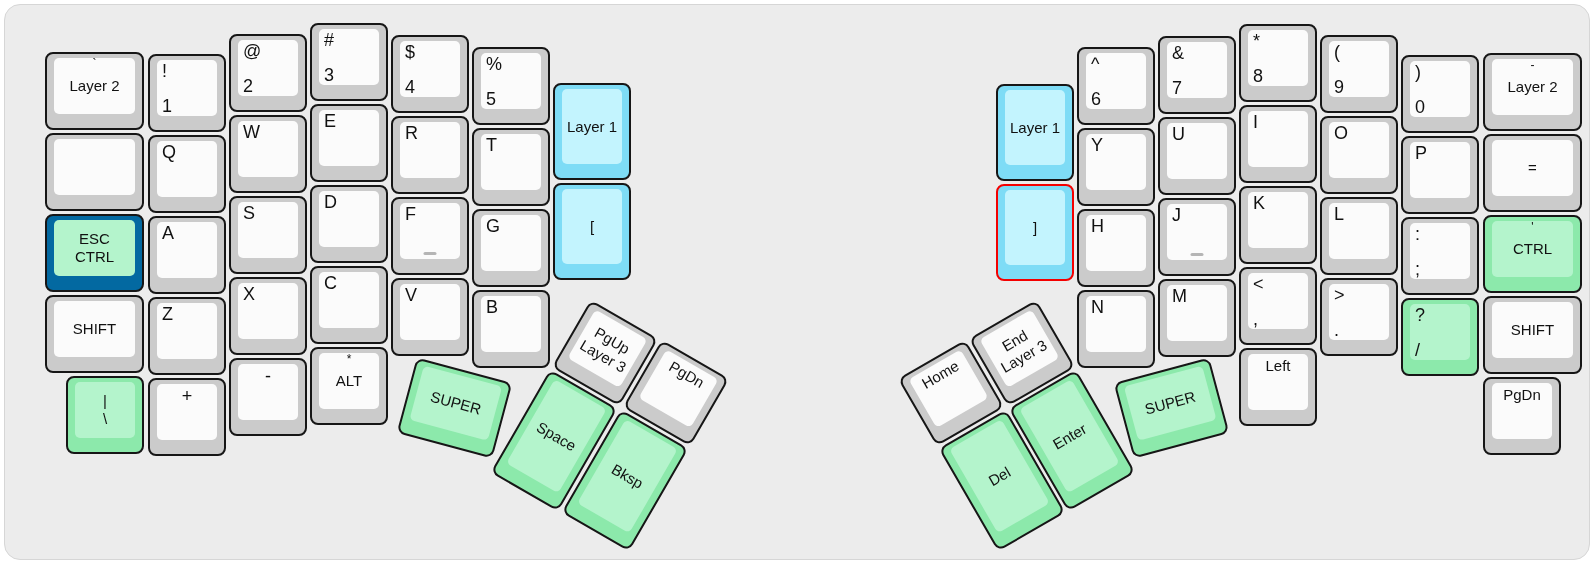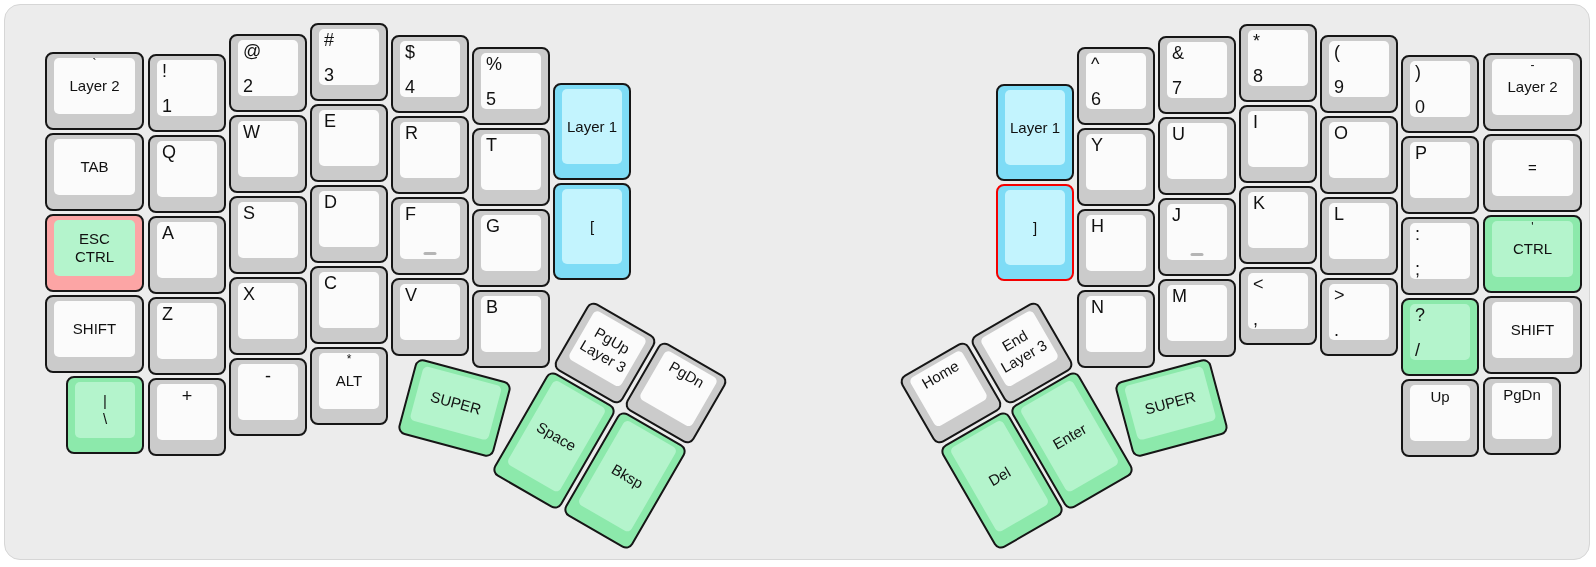--- a/index.html
+++ b/index.html
@@ -26,23 +26,22 @@
 
 <div class="stage" style="color: rgb(17, 17, 17);">
   <div class="panel" style="background: rgb(236, 236, 236); border-color: rgb(214, 214, 214);">
       <div class="key" style="left: 40px; top: 47px; width: 99px; height: 78px; background: rgb(203, 203, 203); border-color: rgb(22, 22, 22);">
         <div class="cap" style="background: rgb(251, 251, 251);"></div>
         <div class="leg leg-tc">`</div>
         <div class="leg leg-c"><div>Layer 2</div></div>
       </div>
       <div class="key" style="left: 40px; top: 128px; width: 99px; height: 78px; background: rgb(203, 203, 203); border-color: rgb(22, 22, 22);">
         <div class="cap" style="background: rgb(251, 251, 251);"></div>
-        <div class="leg leg-c"><div>TAB</div></div>
-      </div>
-      <div class="key" style="left: 40px; top: 209px; width: 99px; height: 78px; background: #fca5a5; border-color: rgb(22, 22, 22);">
+      </div>
+      <div class="key" style="left: 40px; top: 209px; width: 99px; height: 78px; background: #0369a1; border-color: rgb(22, 22, 22);">
         <div class="cap" style="background: rgb(180, 244, 204);"></div>
         <div class="leg leg-c"><div>ESC</div><div>CTRL</div></div>
       </div>
       <div class="key" style="left: 40px; top: 290px; width: 99px; height: 78px; background: rgb(203, 203, 203); border-color: rgb(22, 22, 22);">
         <div class="cap" style="background: rgb(251, 251, 251);"></div>
         <div class="leg leg-c"><div>SHIFT</div></div>
       </div>
       <div class="key" style="left: 61px; top: 371px; width: 78px; height: 78px; background: rgb(140, 233, 171); border-color: rgb(22, 22, 22);">
         <div class="cap" style="background: rgb(180, 244, 204);"></div>
         <div class="leg leg-c"><div>|</div><div>\</div></div>
@@ -228,20 +227,24 @@
       </div>
       <div class="key" style="left: 1234px; top: 181px; width: 78px; height: 78px; background: rgb(203, 203, 203); border-color: rgb(22, 22, 22);">
         <div class="cap" style="background: rgb(251, 251, 251);"></div>
         <div class="leg leg-tl">K</div>
       </div>
       <div class="key" style="left: 1234px; top: 262px; width: 78px; height: 78px; background: rgb(203, 203, 203); border-color: rgb(22, 22, 22);">
         <div class="cap" style="background: rgb(251, 251, 251);"></div>
         <div class="leg leg-tl">&lt;</div>
         <div class="leg leg-ml">,</div>
       </div>
+      <div class="key" style="left: 1234px; top: 343px; width: 78px; height: 78px; background: rgb(203, 203, 203); border-color: rgb(22, 22, 22);">
+        <div class="cap" style="background: rgb(251, 251, 251);"></div>
+        <div class="leg leg-t">Left</div>
+      </div>
       <div class="key" style="left: 1315px; top: 30px; width: 78px; height: 78px; background: rgb(203, 203, 203); border-color: rgb(22, 22, 22);">
         <div class="cap" style="background: rgb(251, 251, 251);"></div>
         <div class="leg leg-tl">(</div>
         <div class="leg leg-ml">9</div>
       </div>
       <div class="key" style="left: 1315px; top: 111px; width: 78px; height: 78px; background: rgb(203, 203, 203); border-color: rgb(22, 22, 22);">
         <div class="cap" style="background: rgb(251, 251, 251);"></div>
         <div class="leg leg-tl">O</div>
       </div>
       <div class="key" style="left: 1315px; top: 192px; width: 78px; height: 78px; background: rgb(203, 203, 203); border-color: rgb(22, 22, 22);">
@@ -264,24 +267,20 @@
       </div>
       <div class="key" style="left: 1396px; top: 212px; width: 78px; height: 78px; background: rgb(203, 203, 203); border-color: rgb(22, 22, 22);">
         <div class="cap" style="background: rgb(251, 251, 251);"></div>
         <div class="leg leg-tl">:</div>
         <div class="leg leg-ml">;</div>
       </div>
       <div class="key" style="left: 1396px; top: 293px; width: 78px; height: 78px; background: rgb(140, 233, 171); border-color: rgb(22, 22, 22);">
         <div class="cap" style="background: rgb(180, 244, 204);"></div>
         <div class="leg leg-tl">?</div>
         <div class="leg leg-ml">/</div>
-      </div>
-      <div class="key" style="left: 1396px; top: 374px; width: 78px; height: 78px; background: rgb(203, 203, 203); border-color: rgb(22, 22, 22);">
-        <div class="cap" style="background: rgb(251, 251, 251);"></div>
-        <div class="leg leg-t">Up</div>
       </div>
       <div class="key" style="left: 1478px; top: 48px; width: 99px; height: 78px; background: rgb(203, 203, 203); border-color: rgb(22, 22, 22);">
         <div class="cap" style="background: rgb(251, 251, 251);"></div>
         <div class="leg leg-tc">-</div>
         <div class="leg leg-c"><div>Layer 2</div></div>
       </div>
       <div class="key" style="left: 1478px; top: 129px; width: 99px; height: 78px; background: rgb(203, 203, 203); border-color: rgb(22, 22, 22);">
         <div class="cap" style="background: rgb(251, 251, 251);"></div>
         <div class="leg leg-c"><div>=</div></div>
       </div>

